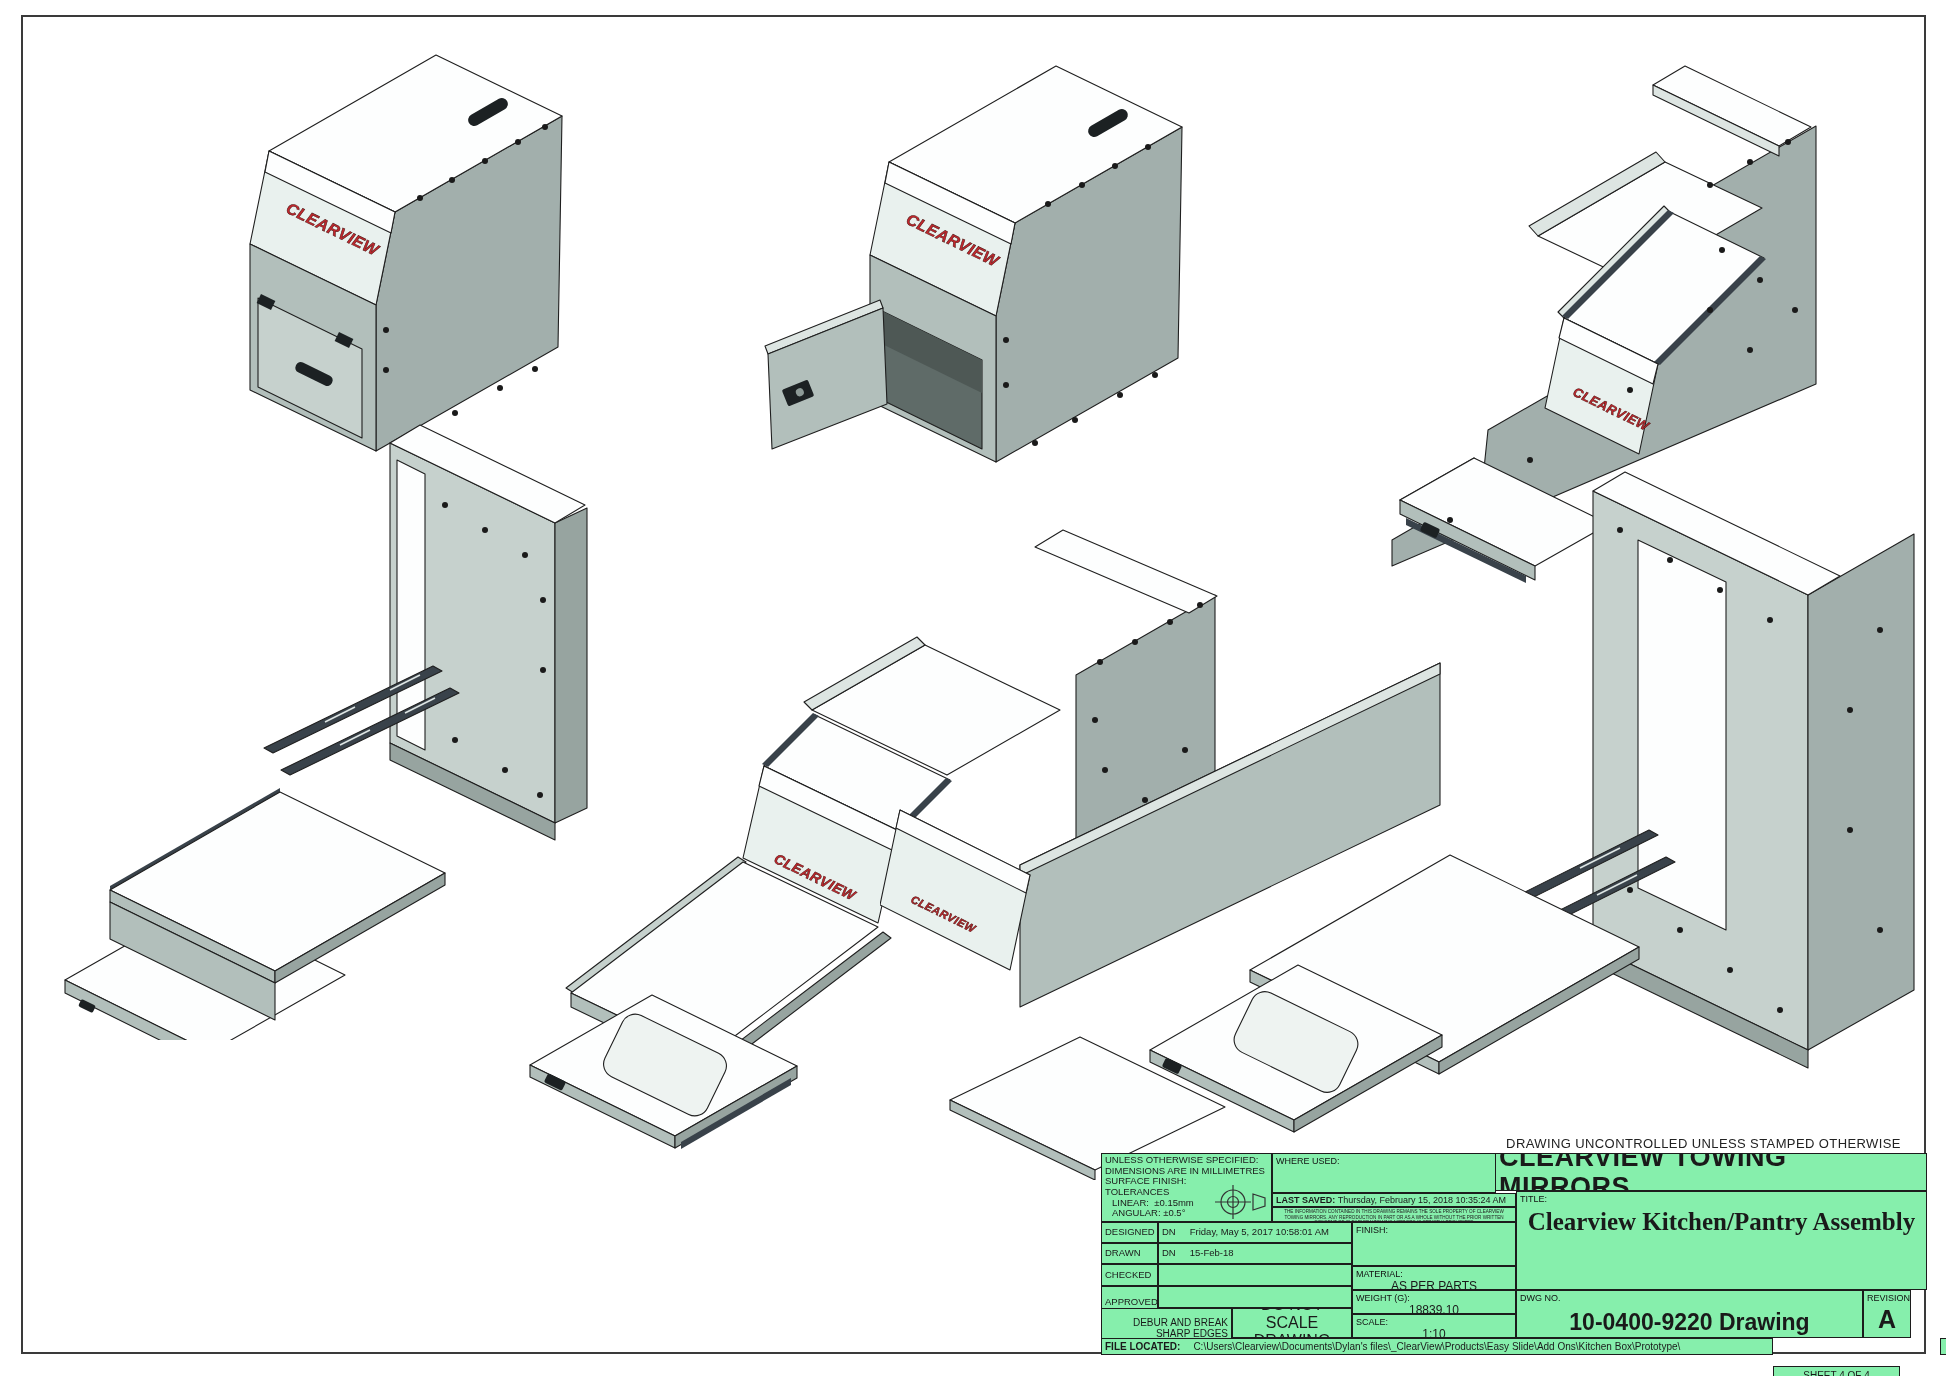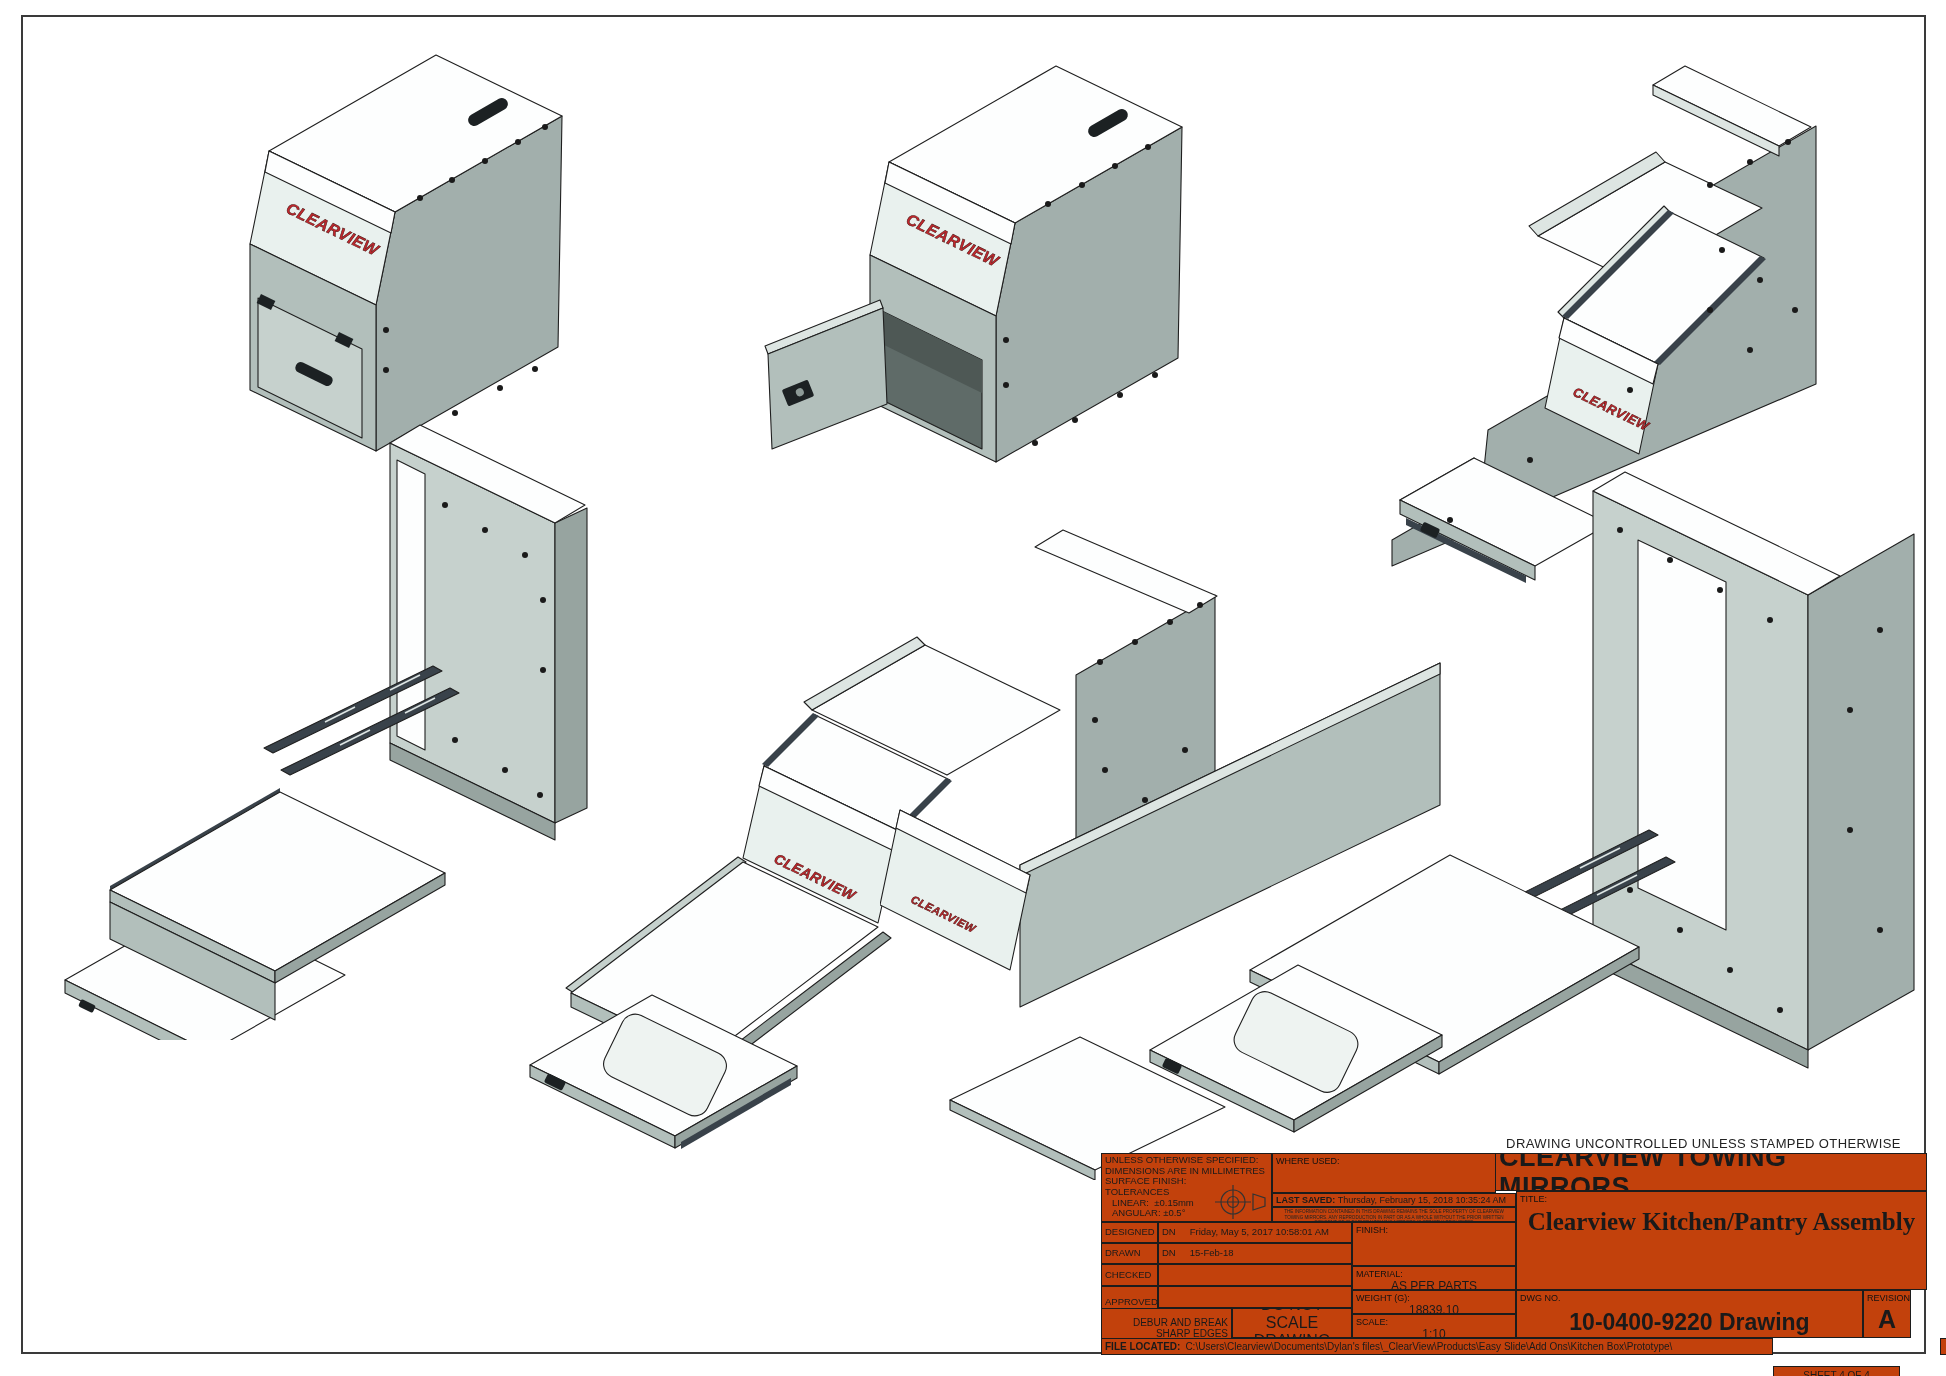--- a/index.html
+++ b/index.html
@@ -5,34 +5,34 @@
   html,body{margin:0;padding:0;background:#ffffff;}
   .page{position:relative;width:1946px;height:1376px;background:#ffffff;overflow:hidden;
         font-family:"Liberation Sans",sans-serif;color:#1a1a1a;}
   .page-border{position:absolute;left:21px;top:15px;width:1905px;height:1339px;
                border:2px solid #3a3a3a;box-sizing:border-box;}
   .view{position:absolute;}
   
   .stamp{position:absolute;left:1480px;top:1136px;width:447px;text-align:center;
          font-size:13px;letter-spacing:.4px;color:#222;}
   .tb{position:absolute;left:1101px;top:1153px;width:826px;height:202px;font-size:10px;}
-  .cell{position:absolute;border:1px solid #1c1c1c;box-sizing:border-box;background:#c2410c;
+  .cell{position:absolute;border:1px solid #1c1c1c;box-sizing:border-box;background:#86efac;
         overflow:hidden;padding:1px 3px;line-height:1.12;}
   .lbl{font-size:9px;color:#111;}
   .specs div{white-space:nowrap;font-size:9.5px;}
   .specs .ind{padding-left:7px;}
   .company{display:flex;align-items:center;
            font-size:27px;font-weight:bold;letter-spacing:.5px;}
   .titlebig{font-family:"Liberation Serif",serif;font-size:25px;font-weight:bold;
             text-align:center;margin-top:4px;}
   .dwgval{font-size:23px;font-weight:bold;text-align:center;margin-top:7px;}
   .revval{font-size:25px;font-weight:bold;text-align:center;margin-top:2px;}
   .cell .cv{text-align:center;font-size:12px;margin-top:1px;}
   .disc{font-size:4.6px;line-height:1.25;text-align:center;color:#222;}
-  .filerow{display:flex;align-items:center;gap:5px;white-space:nowrap;font-size:10px;}
+  .filerow{display:flex;align-items:center;gap:13px;white-space:nowrap;font-size:10px;}
   .sheetcell{display:flex;align-items:flex-end;justify-content:center;font-size:10px;margin-top:28px;}
   .a3cell{display:flex;align-items:center;justify-content:center;font-size:11px;margin-left:40px;}
   .signlbl{display:flex;align-items:center;font-size:9.5px;}
   .signval{display:flex;align-items:center;gap:14px;font-size:9.5px;white-space:nowrap;}
   .ls{white-space:nowrap;}
   
   svg .o{stroke:#1f1f1f;stroke-width:1.1;stroke-linejoin:round;}
   svg .fw{fill:#fdfefe;} svg .fe{fill:#dde5e2;} svg .fi{fill:#c6d1cd;}
   svg .fl{fill:#e9f1ee;} svg .ff{fill:#b2bfbb;} svg .fs{fill:#a2afac;}
   svg .fb{fill:#97a4a0;} svg .fd{fill:#5f6b68;} svg .fd2{fill:#4e5855;}

